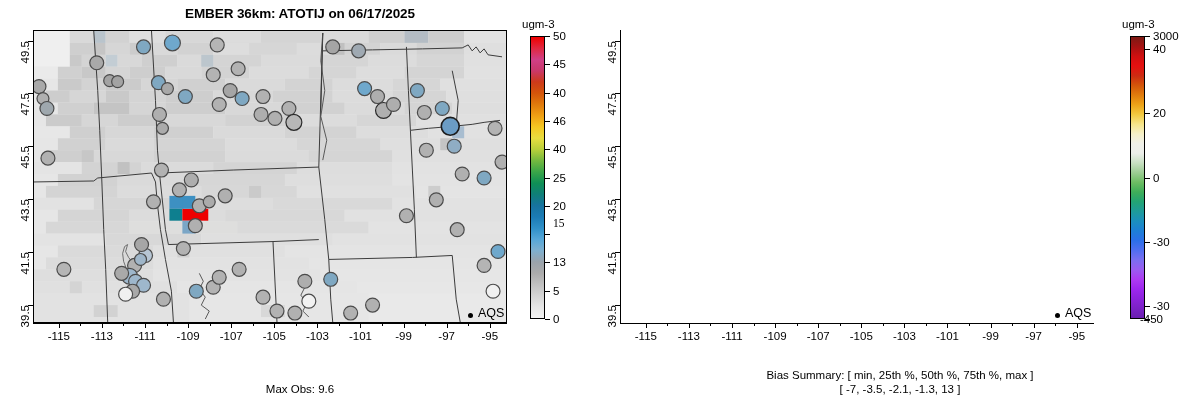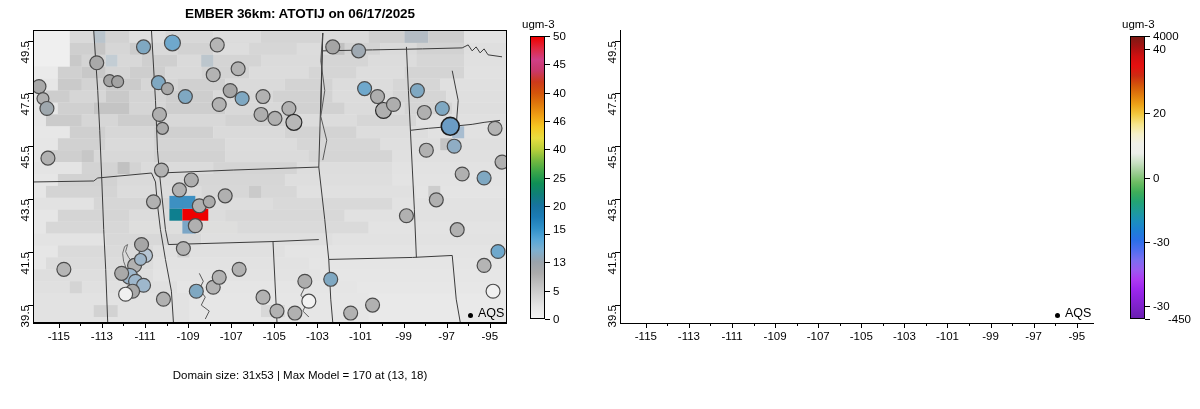--- a/index.html
+++ b/index.html
@@ -441,38 +441,38 @@
     <div class="cbar-wrap" id="cbw-left" style="left: 530px; top: 0px; width: 120px; height: 409px;">
       <div class="cbar-unit" style="left: -8px; top: 18px;">ugm-3</div>
       <div class="cbar" id="cb-left" style="left: 0px; top: 36px; height: 283px; background: linear-gradient(to top, rgb(242, 242, 242), rgb(230, 230, 230), rgb(212, 212, 212), rgb(192, 192, 192), rgb(171, 171, 171), rgb(154, 163, 171), rgb(127, 176, 207), rgb(86, 167, 216), rgb(47, 144, 200), rgb(27, 123, 181), rgb(23, 115, 159), rgb(15, 127, 120), rgb(15, 143, 85), rgb(58, 165, 72), rgb(116, 184, 63), rgb(185, 207, 58), rgb(232, 221, 64), rgb(245, 199, 34), rgb(239, 160, 20), rgb(224, 122, 12), rgb(212, 85, 10), rgb(205, 58, 26), rgb(201, 56, 106), rgb(208, 63, 134), rgb(224, 40, 64), rgb(238, 0, 0));"></div>
     <div class="cb-tick" style="left: 15px; top: 319px;"></div>
         <div class="cb-lab" style="left: 23px; top: 319px;">0</div>
         <div class="cb-tick" style="left: 15px; top: 290.7px;"></div>
         <div class="cb-lab" style="left: 23px; top: 290.7px;">5</div>
         <div class="cb-tick" style="left: 15px; top: 262.4px;"></div>
         <div class="cb-lab" style="left: 23px; top: 262.4px;">13</div>
         <div class="cb-tick" style="left: 15px; top: 234.1px;"></div>
-        <div class="cb-lab" style="left: 23px; top: 229px;">15</div>
+        <div class="cb-lab" style="left: 23px; top: 223px; font-family: Liberation Serif, serif;">15</div>
         <div class="cb-tick" style="left: 15px; top: 205.8px;"></div>
         <div class="cb-lab" style="left: 23px; top: 205.8px;">20</div>
         <div class="cb-tick" style="left: 15px; top: 177.5px;"></div>
         <div class="cb-lab" style="left: 23px; top: 177.5px;">25</div>
         <div class="cb-tick" style="left: 15px; top: 149.2px;"></div>
         <div class="cb-lab" style="left: 23px; top: 149.2px;">40</div>
         <div class="cb-tick" style="left: 15px; top: 120.9px;"></div>
         <div class="cb-lab" style="left: 23px; top: 120.9px;">46</div>
         <div class="cb-tick" style="left: 15px; top: 92.6px;"></div>
         <div class="cb-lab" style="left: 23px; top: 92.6px;">40</div>
         <div class="cb-tick" style="left: 15px; top: 64.3px;"></div>
         <div class="cb-lab" style="left: 23px; top: 64.3px;">45</div>
         <div class="cb-tick" style="left: 15px; top: 36px;"></div>
         <div class="cb-lab" style="left: 23px; top: 36px;">50</div>
       </div>
 
-    <div class="caption cap1">Domain size: 31x53 | Max Model = 170 at (13, 18)</div>
+    <div class="caption cap2">Max Obs: 9.6</div>
 
     <div class="aqs" id="aqs-left" style="left: 470px; top: 306px;">
       <span class="aqs-dot" style="left: -2px; top: 7px;"></span>
       <span id="aqs-left-txt" style="margin-left: 8px; display: inline-block;">AQS</span>
     </div>
   </div>
 
   <div class="panel" id="panel-right">
 
     <div class="axis xaxis" id="xaxis-right" style="left: 20px; top: 323px; width: 474px;">
@@ -523,34 +523,36 @@
         <div class="tick ytick" style="top: 63.3514px; left: 1px;"></div>
         <div class="ylab" style="top: 63.3514px;">47.5</div>
         <div class="tick ytick" style="top: 10.5586px; left: 1px;"></div>
         <div class="ylab" style="top: 10.5586px;">49.5</div>
       </div>
 
     <div class="cbar-wrap" id="cbw-right" style="left: 530px; top: 0px; width: 120px; height: 409px;">
       <div class="cbar-unit" style="left: -8px; top: 18px;">ugm-3</div>
       <div class="cbar" id="cb-right" style="left: 0px; top: 36px; height: 283px; background: linear-gradient(to top, rgb(106, 31, 176), rgb(123, 34, 198), rgb(140, 35, 220), rgb(157, 39, 238), rgb(173, 59, 242), rgb(154, 92, 240), rgb(122, 110, 240), rgb(79, 110, 240), rgb(43, 111, 232), rgb(29, 127, 214), rgb(27, 143, 190), rgb(30, 155, 154), rgb(35, 164, 116), rgb(63, 174, 89), rgb(109, 189, 99), rgb(156, 204, 147), rgb(200, 224, 194), rgb(236, 238, 234), rgb(240, 240, 232), rgb(246, 240, 200), rgb(246, 229, 138), rgb(242, 201, 64), rgb(237, 163, 24), rgb(224, 124, 13), rgb(211, 86, 10), rgb(204, 43, 18), rgb(229, 16, 16), rgb(208, 16, 16), rgb(165, 18, 18), rgb(125, 26, 20));"></div>
     <div class="cb-tick" style="left: 15px; top: 319px;"></div>
-        <div class="cb-lab" style="left: 38px; top: 319px;">-450</div>
+        <div class="cb-lab" style="left: 10px; top: 319px;">-450</div>
         <div class="cb-tick" style="left: 15px; top: 306.265px;"></div>
         <div class="cb-lab" style="left: 23px; top: 306.265px;">-30</div>
         <div class="cb-tick" style="left: 15px; top: 241.882px;"></div>
         <div class="cb-lab" style="left: 23px; top: 241.882px;">-30</div>
         <div class="cb-tick" style="left: 15px; top: 177.5px;"></div>
         <div class="cb-lab" style="left: 23px; top: 177.5px;">0</div>
         <div class="cb-tick" style="left: 15px; top: 113.118px;"></div>
         <div class="cb-lab" style="left: 23px; top: 113.118px;">20</div>
         <div class="cb-tick" style="left: 15px; top: 48.735px;"></div>
         <div class="cb-lab" style="left: 23px; top: 48.735px;">40</div>
         <div class="cb-tick" style="left: 15px; top: 36px;"></div>
-        <div class="cb-lab" style="left: 23px; top: 36px;">4000</div>
+        <div class="cb-lab" style="left: 23px; top: 36px;">3000</div>
       </div>
 
+    <div class="caption cap1">Bias Summary: [ min, 25th %, 50th %, 75th %, max ]</div>
+    <div class="caption cap2">[ -7,  -3.5,  -2.1,  -1.3,  13 ]</div>
 
     <div class="aqs" id="aqs-right" style="left: 457px; top: 306px;">
       <span class="aqs-dot" style="left: -2px; top: 7px;"></span>
       <span id="aqs-right-txt" style="margin-left: 8px; display: inline-block;">AQS</span>
     </div>
   </div>
 </div>
 
 </body></html>

